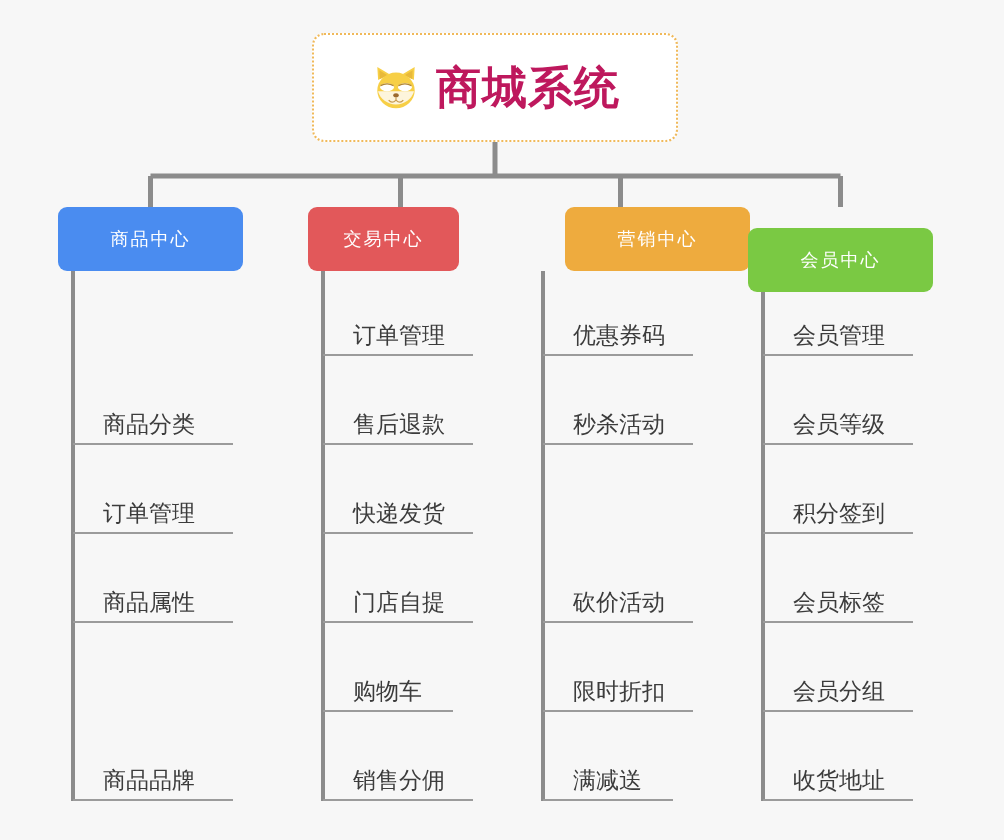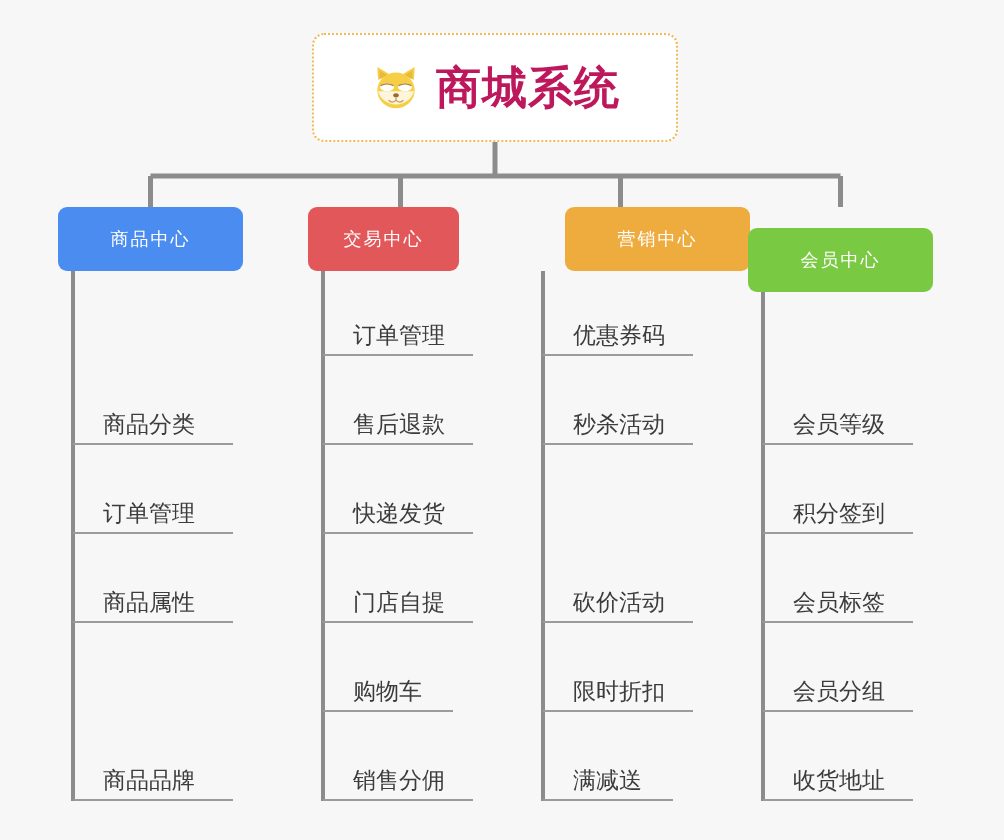--- a/index.html
+++ b/index.html
@@ -187,20 +187,23 @@
     </div>
     <div class="leaf" style="left: 543px; top: 666px; width: 150px;">
       <span>限时折扣</span>
     </div>
     <div class="leaf" style="left: 543px; top: 755px; width: 130px;">
       <span>满减送</span>
     </div>
     <div class="cat-box" style="left: 748px; top: 207px; width: 185px; background: rgb(122, 201, 67); margin-top: 21px;">
       <span>会员中心</span>
     </div>
+    <div class="leaf" style="left: 763px; top: 310px; width: 150px;">
+      <span>会员管理</span>
+    </div>
     <div class="leaf" style="left: 763px; top: 399px; width: 150px;">
       <span>会员等级</span>
     </div>
     <div class="leaf" style="left: 763px; top: 488px; width: 150px;">
       <span>积分签到</span>
     </div>
     <div class="leaf" style="left: 763px; top: 577px; width: 150px;">
       <span>会员标签</span>
     </div>
     <div class="leaf" style="left: 763px; top: 666px; width: 150px;">

